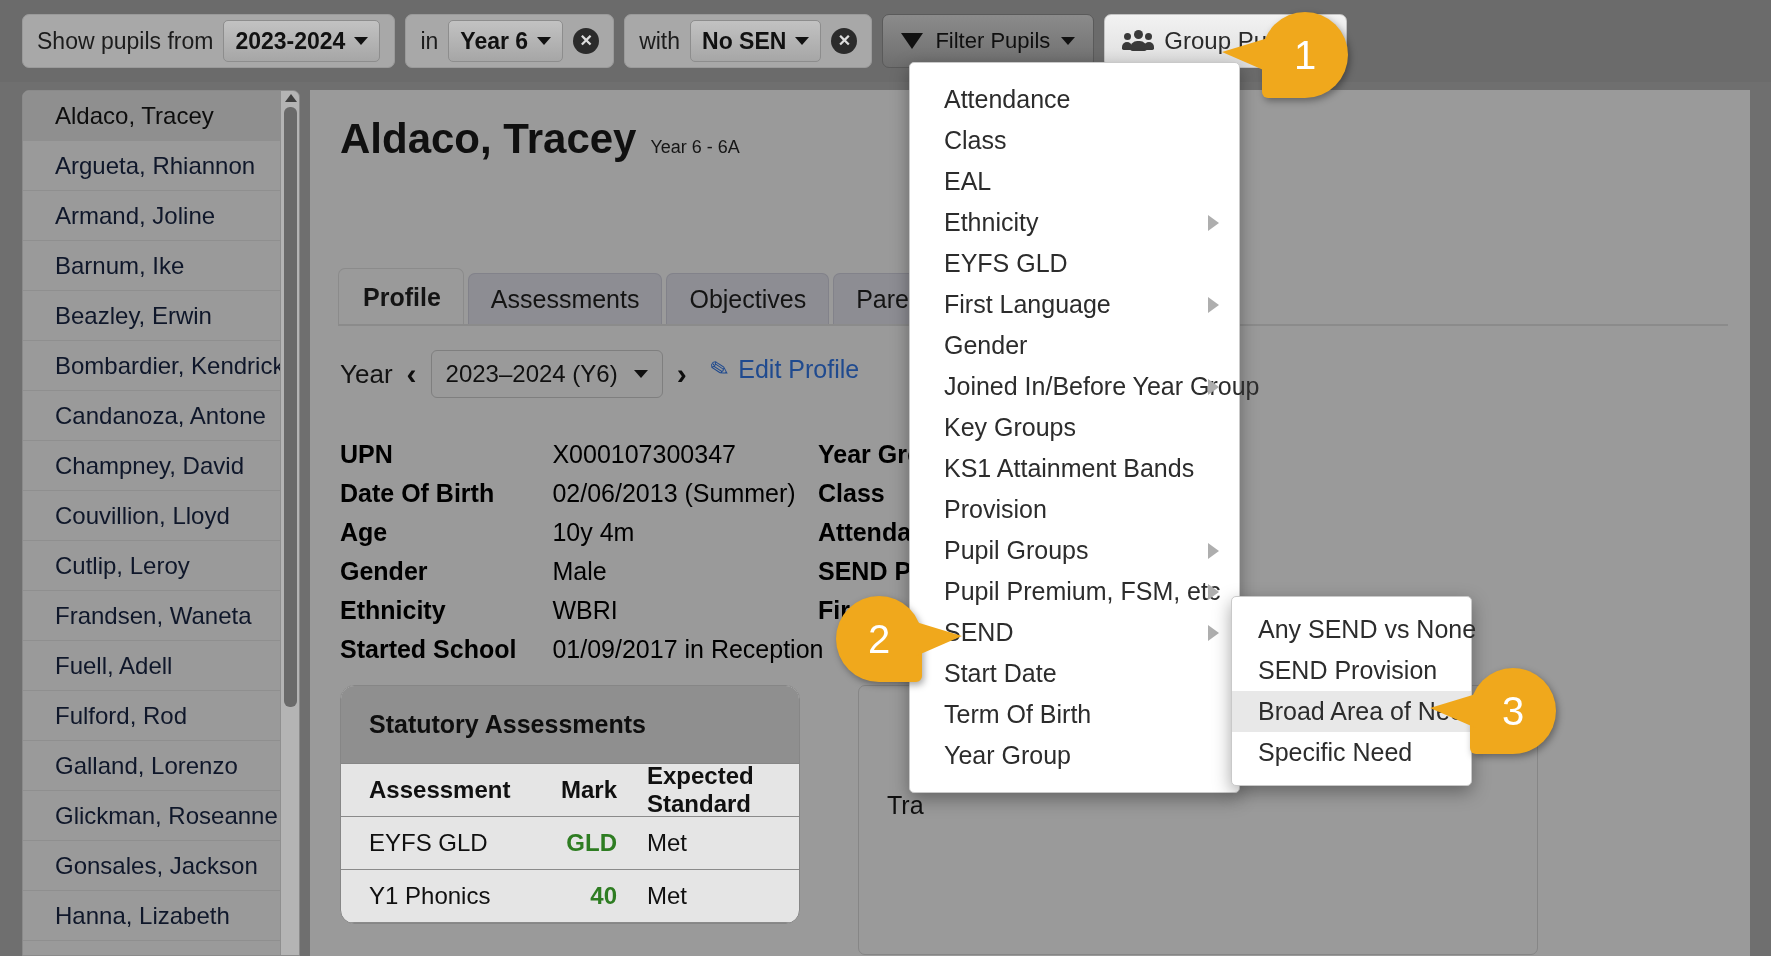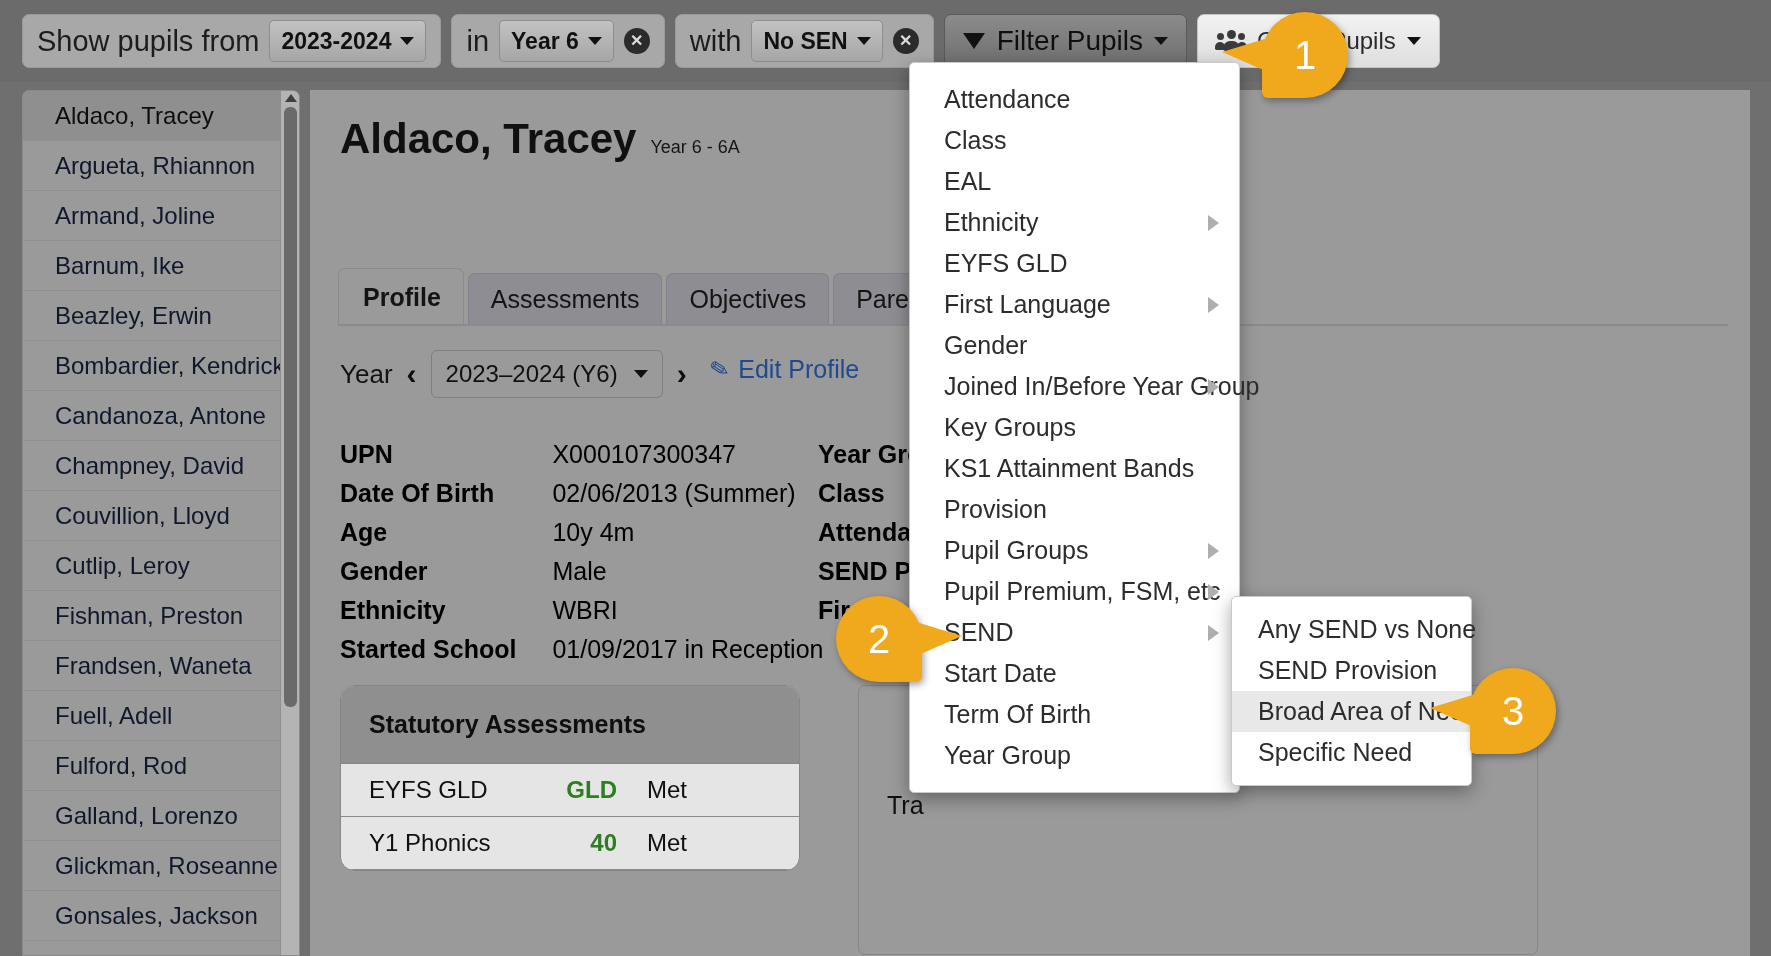--- a/index.html
+++ b/index.html
@@ -34,21 +34,21 @@
     background: #a8a8a8;
     border: 1px solid #9a9a9a;
     border-radius: 7px;
     height: 54px;
     display: flex;
     align-items: center;
     padding: 0 14px;
     gap: 10px;
   }
   .filter-label {
-    font-size: 29px;
+    font-size: 23px;
     color: #1c1c1c;
     white-space: nowrap;
   }
   .pill-select {
     background: linear-gradient(#c2c2c2, #a6a6a6);
     border: 1px solid #8d8d8d;
     border-radius: 5px;
     height: 42px;
     display: flex;
     align-items: center;
@@ -80,21 +80,21 @@
   }
   .btn-dark {
     background: linear-gradient(#8b8b8b, #6e6e6e);
     border: 1px solid #5a5a5a;
     border-radius: 7px;
     height: 54px;
     display: flex;
     align-items: center;
     padding: 0 18px;
     gap: 11px;
-    font-size: 28px;
+    font-size: 22px;
     color: #0f0f0f;
     cursor: pointer;
     white-space: nowrap;
   }
   .btn-light {
     background: linear-gradient(#f2f2f2, #dedede);
     border: 1px solid #c3c3c3;
     border-radius: 7px;
     height: 54px;
     display: flex;
@@ -509,23 +509,20 @@
             <span>Candanoza, Antone</span>
           </div>
           <div class="pupil-item">
             <span>Champney, David</span>
           </div>
           <div class="pupil-item">
             <span>Couvillion, Lloyd</span>
           </div>
           <div class="pupil-item">
             <span>Cutlip, Leroy</span>
-          </div>
-          <div class="pupil-item">
-            <span>Fishman, Preston</span>
           </div>
           <div class="pupil-item">
             <span>Frandsen, Waneta</span>
           </div>
           <div class="pupil-item">
             <span>Fuell, Adell</span>
           </div>
           <div class="pupil-item">
             <span>Fulford, Rod</span>
           </div>
@@ -610,20 +607,25 @@
           <div class="dk">Attendance</div>
           <div class="dv"></div>
           <div class="dk">SEND Provision</div>
           <div class="dv"></div>
           <div class="dk">First Language</div>
           <div class="dv"></div>
         </div>
 
       <div class="card">
         <div class="card-head">Statutory Assessments</div>
+        <div class="card-row hdr">
+          <span class="c1">Assessment</span>
+          <span class="c2">Mark</span>
+          <span class="c3">Expected Standard</span>
+        </div>
         <div id="statutory-rows">
             <div class="card-row">
               <span class="c1">EYFS GLD</span>
               <span class="c2 mark-green" style="color: rgb(46, 125, 34);">GLD</span>
               <span class="c3">Met</span>
             </div>
             <div class="card-row">
               <span class="c1">Y1 Phonics</span>
               <span class="c2 mark-green" style="color: rgb(46, 125, 34);">40</span>
               <span class="c3">Met</span>

